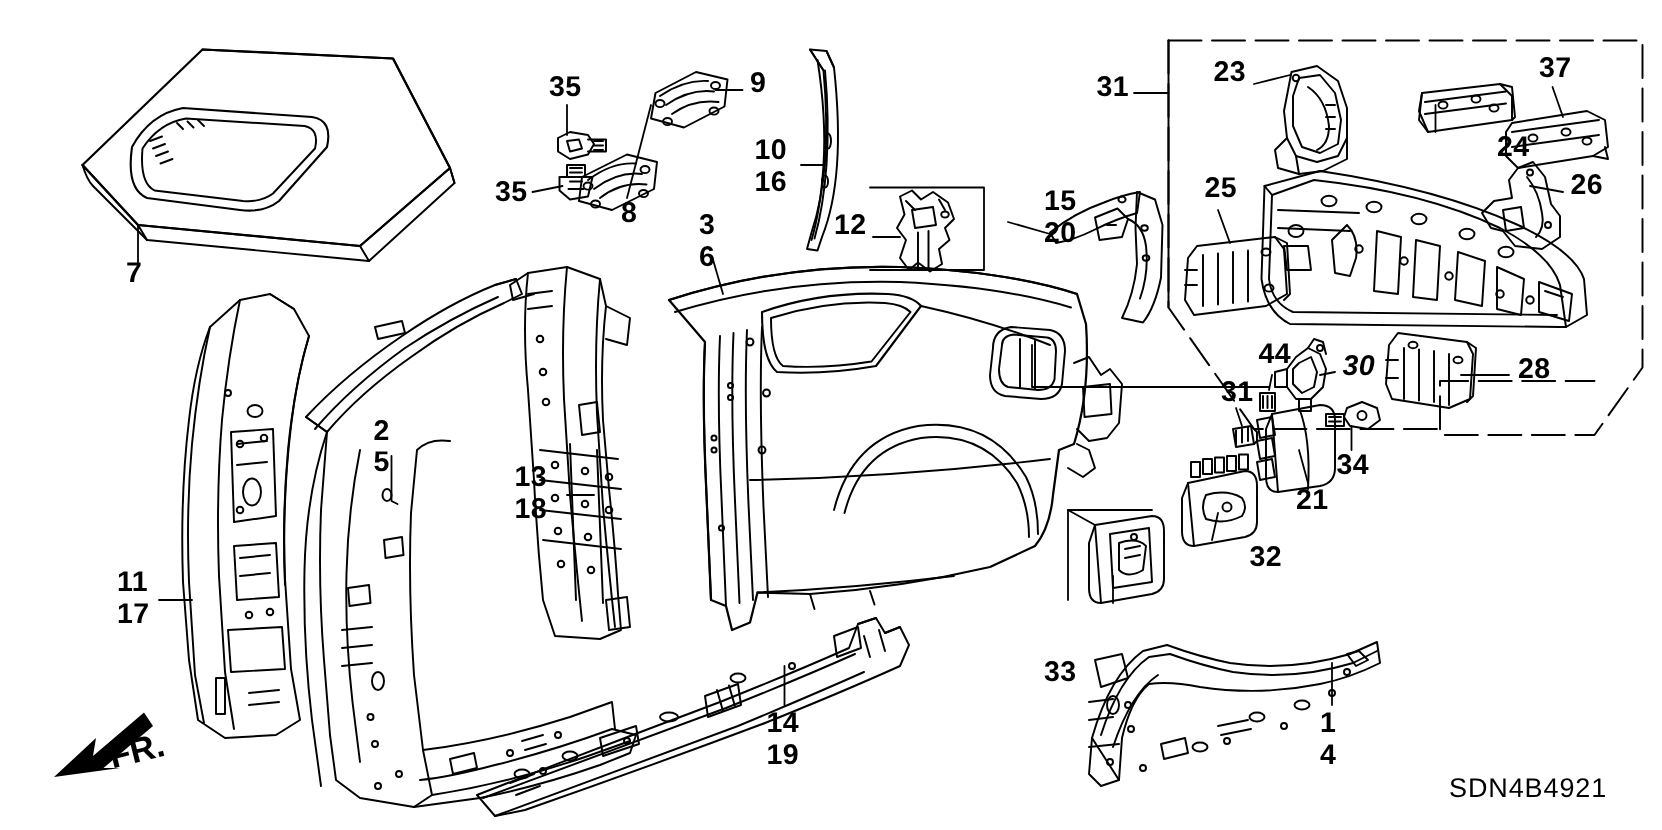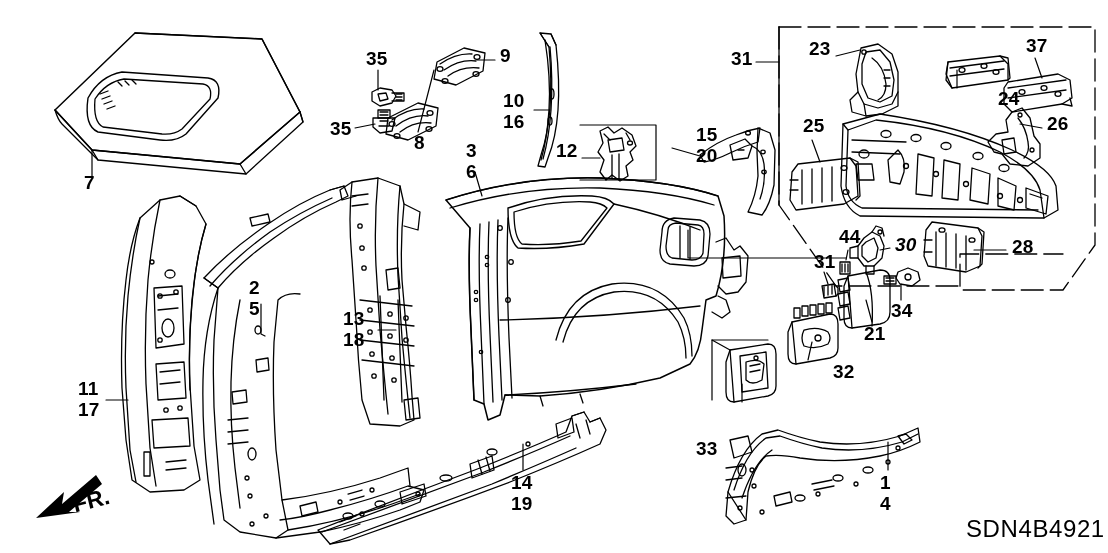--- a/index.html
+++ b/index.html
@@ -1,20 +1,20 @@
 <!DOCTYPE html>
 <html><head>
 <meta charset="utf-8">
 <style>
   html,body{margin:0;padding:0;background:#fff;}
   body{width:1108px;height:553px;overflow:hidden;font-family:"Liberation Sans",sans-serif;}
   #stage{position:relative;width:1108px;height:553px;background:#ffffff;}
   #stage svg{position:absolute;left:0;top:0;}
   .lbl{position:absolute;font-family:"Liberation Sans",sans-serif;font-size:19px;font-weight:700;color:#000;line-height:21px;white-space:pre;letter-spacing:.3px;}
-  .code{position:absolute;font-size:24px;font-weight:400;color:#000;letter-spacing:.6px;font-family:"Liberation Sans",sans-serif;}
+  .code{position:absolute;font-size:18px;font-weight:400;color:#000;letter-spacing:.6px;font-family:"Liberation Sans",sans-serif;}
   .frtxt{position:absolute;font-size:23px;font-weight:700;color:#000;transform:rotate(-14deg);transform-origin:left top;font-family:"Liberation Sans",sans-serif;}
 </style>
 </head>
 <body>
 
 <div id="stage">
 
 <svg width="1108" height="553" viewBox="0 0 1108 553">
   <g fill="none" stroke="#000" stroke-width="1.3" stroke-linejoin="round" stroke-linecap="round">
 

